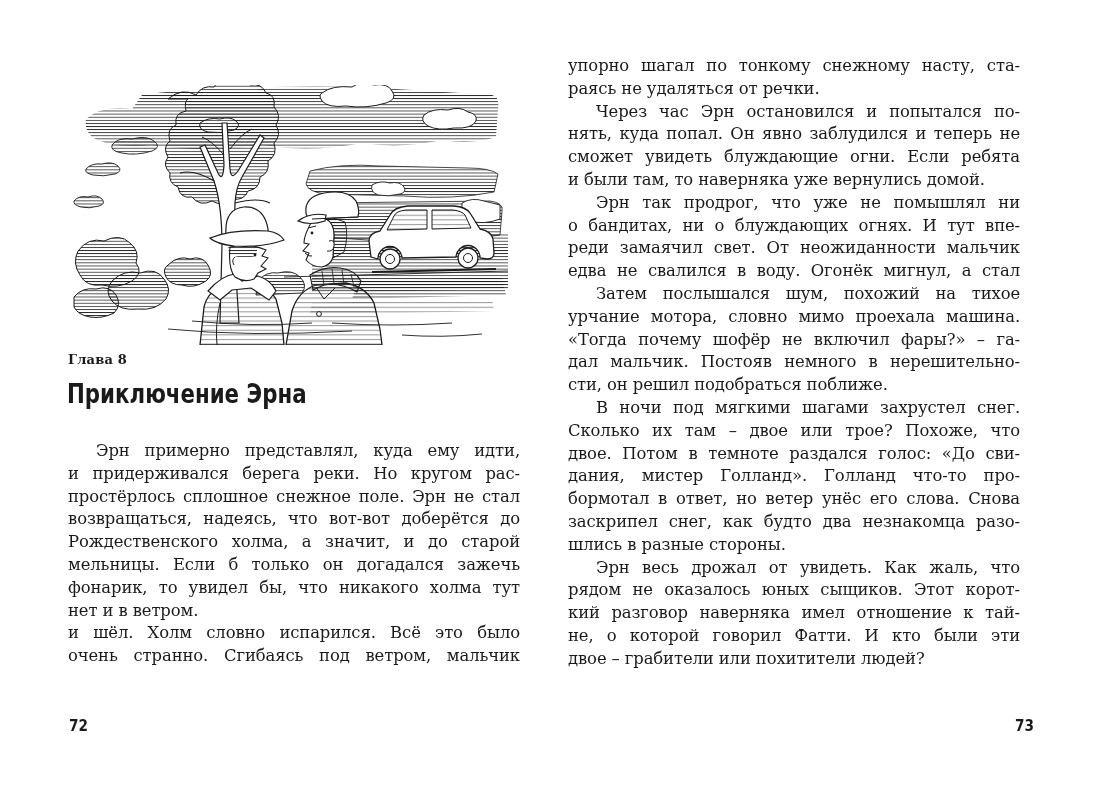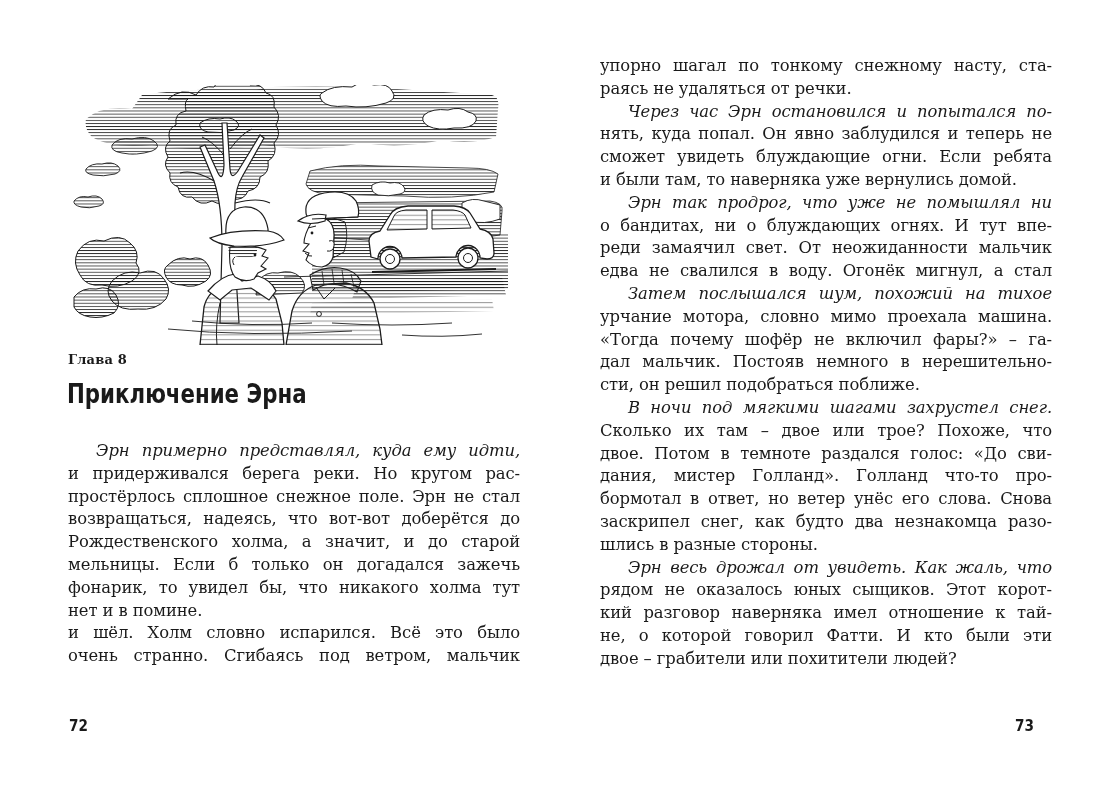--- a/index.html
+++ b/index.html
@@ -42,29 +42,29 @@
     transform-origin: 0 0;
   }
   .body-col {
     position: absolute;
     width: 452px;
     font-size: 16.4px;
     line-height: 22.8px;
     letter-spacing: -0.1px;
   }
   .body-left  { left: 68px;  top: 440px; }
-  .body-right { left: 600px; top: 55px; }
+  .body-right { left: 568px; top: 55px; }
   .line {
     text-align: justify;
     text-align-last: justify;
     -moz-text-align-last: justify;
     white-space: normal;
   }
   .line.last { text-align-last: left; -moz-text-align-last: left; }
-  .line.indent { text-indent: 28px; font-style: italic; }
+  .line.indent { text-indent: 28px; }
   .page-num {
     position: absolute;
     top: 716px;
     font-family: "DejaVu Sans", sans-serif;
     font-weight: bold;
     font-size: 16px;
     transform: scaleX(0.85);
     transform-origin: 0 0;
   }
   .page-num.left  { left: 69px; }
@@ -174,21 +174,21 @@
   <div class="chapter-title">Приключение Эрна</div>
 
   <div class="body-col body-left">
       <div class="line indent">Эрн примерно представлял, куда ему идти,</div>
       <div class="line">и придерживался берега реки. Но кругом рас-</div>
       <div class="line">простёрлось сплошное снежное поле. Эрн не стал</div>
       <div class="line">возвращаться, надеясь, что вот-вот доберётся до</div>
       <div class="line">Рождественского холма, а значит, и до старой</div>
       <div class="line">мельницы. Если б только он догадался зажечь</div>
       <div class="line">фонарик, то увидел бы, что никакого холма тут</div>
-      <div class="line last">нет и в помине.</div>
+      <div class="line last">нет и в ветром.</div>
       <div class="line">и шёл. Холм словно испарился. Всё это было</div>
       <div class="line">очень странно. Сгибаясь под ветром, мальчик</div>
     </div>
 
   <div class="body-col body-right">
       <div class="line">упорно шагал по тонкому снежному насту, ста-</div>
       <div class="line last">раясь не удаляться от речки.</div>
       <div class="line indent">Через час Эрн остановился и попытался по-</div>
       <div class="line">нять, куда попал. Он явно заблудился и теперь не</div>
       <div class="line">сможет увидеть блуждающие огни. Если ребята</div>

